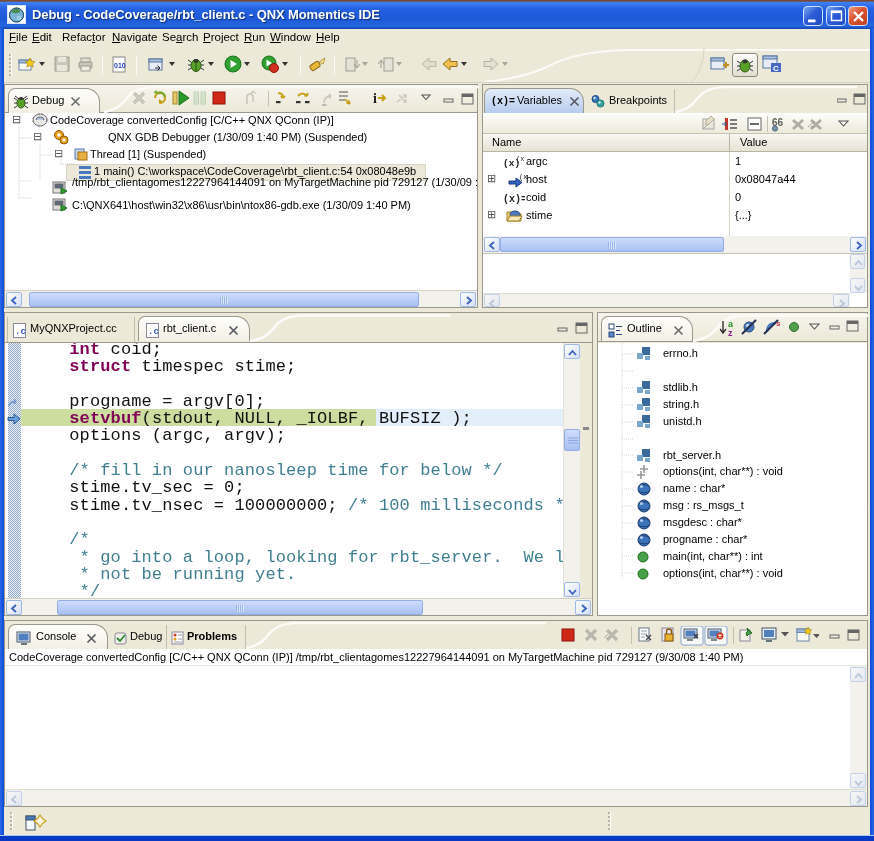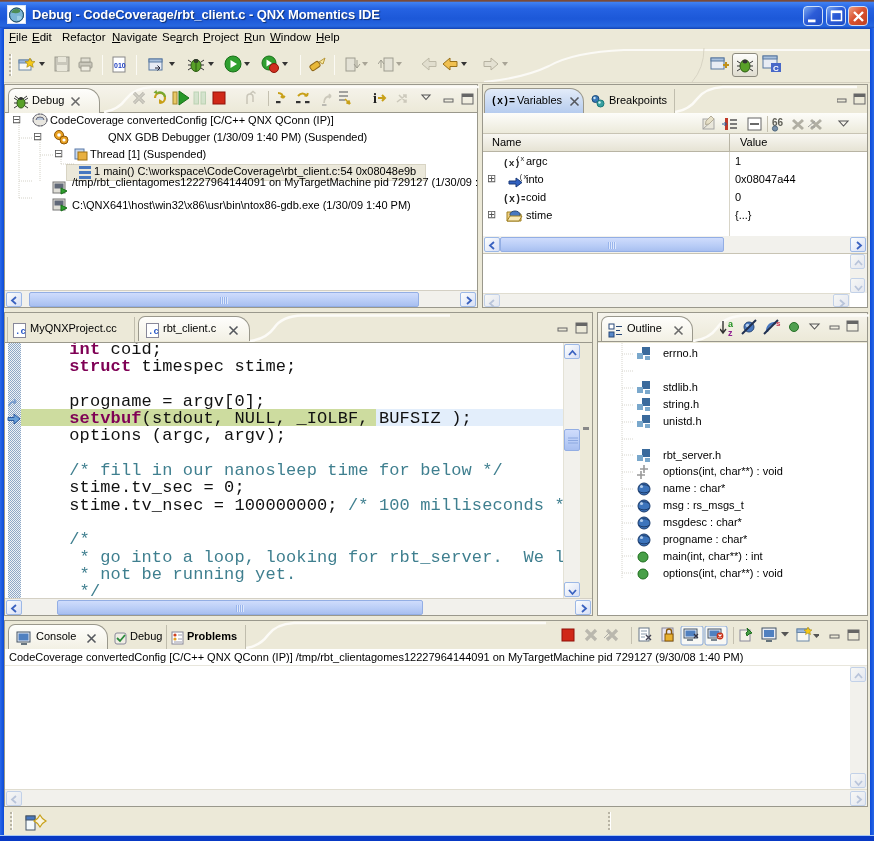--- a/index.html
+++ b/index.html
@@ -391,21 +391,21 @@
           <text x="0" y="12" font-size="9.5" font-weight="bold" font-family="Liberation Mono" fill="#222">(x)</text>
           <text x="13" y="7" font-size="7" font-family="Liberation Mono" fill="#222">(x)</text>
         </svg></div>
   <div class="treerow" style="left:43px;top:3px">argc</div>
       <div class="treerow" style="left:252px;top:3px">1</div>
   <div class="treerow" style="left:4px;top:20px"><span class="expander">⊞</span></div>
   <div class="treerow" style="left:24px;top:20px"><svg width="22" height="16">
           <path d="M2 9 h7 v-3 l6 4.5 -6 4.5 v-3 h-7z" fill="#3060c0" stroke="#183878"></path>
           <text x="12" y="7" font-size="7" font-family="Liberation Mono" fill="#222">(x)</text>
         </svg></div>
-  <div class="treerow" style="left:43px;top:21px">into</div>
+  <div class="treerow" style="left:43px;top:21px">host</div>
       <div class="treerow" style="left:252px;top:21px">0x08047a44</div>
   <div class="treerow" style="left:20px;top:39px"><svg width="22" height="14">
           <text x="0" y="11" font-size="10" font-weight="bold" font-family="Liberation Mono" fill="#222">(x)=</text>
         </svg></div>
   <div class="treerow" style="left:43px;top:39px">coid</div>
       <div class="treerow" style="left:252px;top:39px">0</div>
   <div class="treerow" style="left:4px;top:56px"><span class="expander">⊞</span></div>
   <div class="treerow" style="left:22px;top:56px"><svg width="20" height="16">
           <path d="M2 13 V4 h5 l2 2 h7 v7z" fill="#f0d080" stroke="#a08020"></path>
           <ellipse cx="10" cy="6.5" rx="5" ry="3.5" fill="#4878c0" stroke="#284878"></ellipse>

